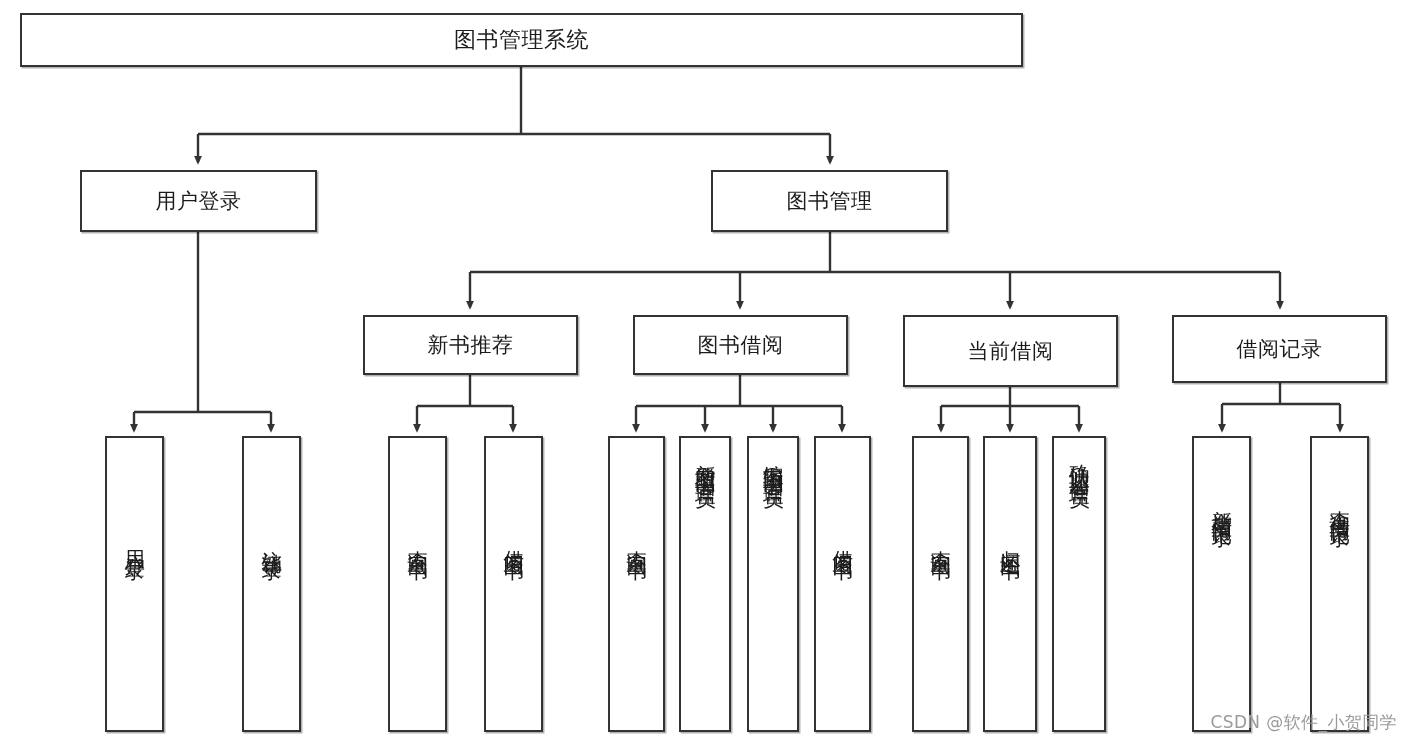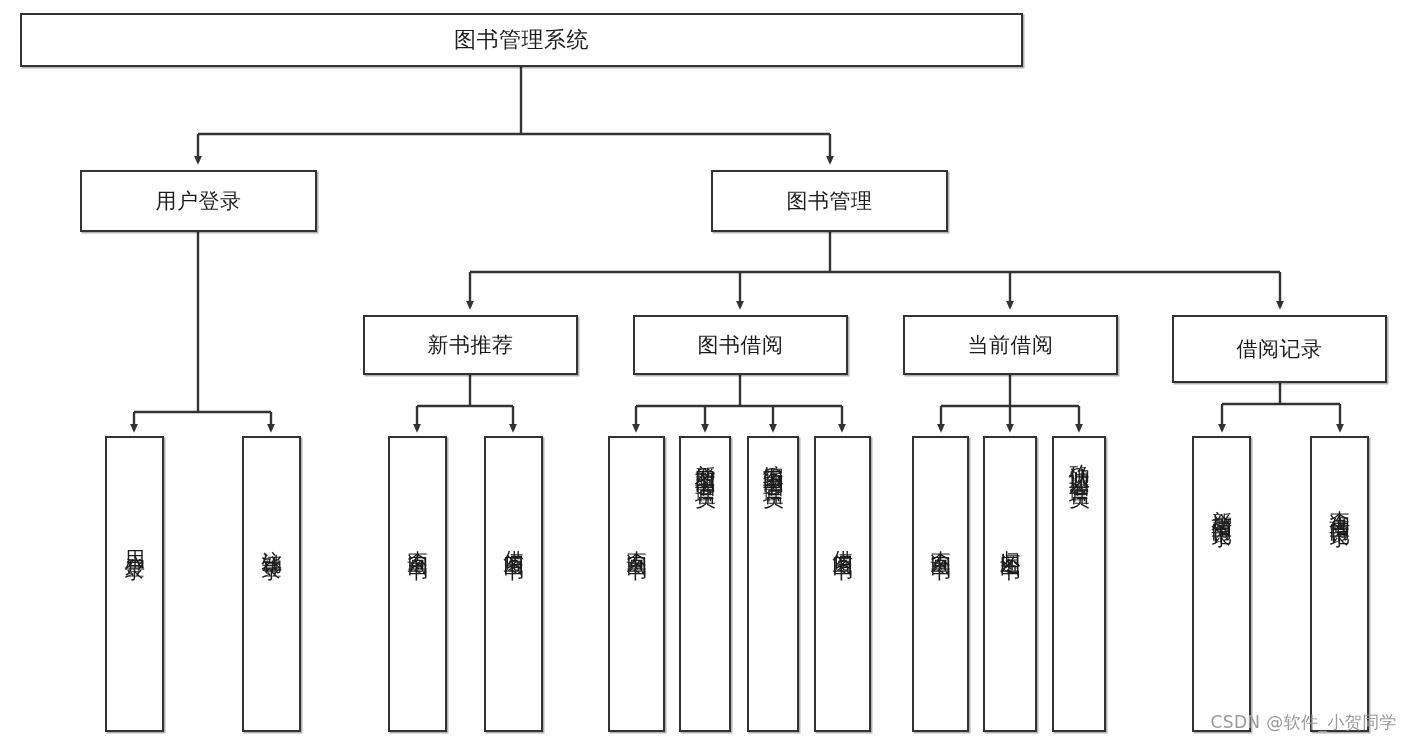--- a/index.html
+++ b/index.html
@@ -148,21 +148,21 @@
   <div class="node horiz" style="left:711px; top:170px; width:237px; height:62px;">
     <span class="label">图书管理</span>
   </div>
 
   <div class="node horiz" style="left:363px; top:315px; width:215px; height:60px;">
     <span class="label">新书推荐</span>
   </div>
   <div class="node horiz" style="left:633px; top:315px; width:215px; height:60px;">
     <span class="label">图书借阅</span>
   </div>
-  <div class="node horiz" style="left:903px; top:315px; width:215px; height:60px;">
+  <div class="node horiz" style="left:903px; top:315px; width:215px; height:72px;">
     <span class="label">当前借阅</span>
   </div>
   <div class="node horiz" style="left:1172px; top:315px; width:215px; height:68px;">
     <span class="label">借阅记录</span>
   </div>
 
   <div class="node vert midshort" style="left:105px; top:436px; width:59px; height:296px;">
     <span class="label">用户登录</span>
   </div>
   <div class="node vert midshort" style="left:242px; top:436px; width:59px; height:296px;">

